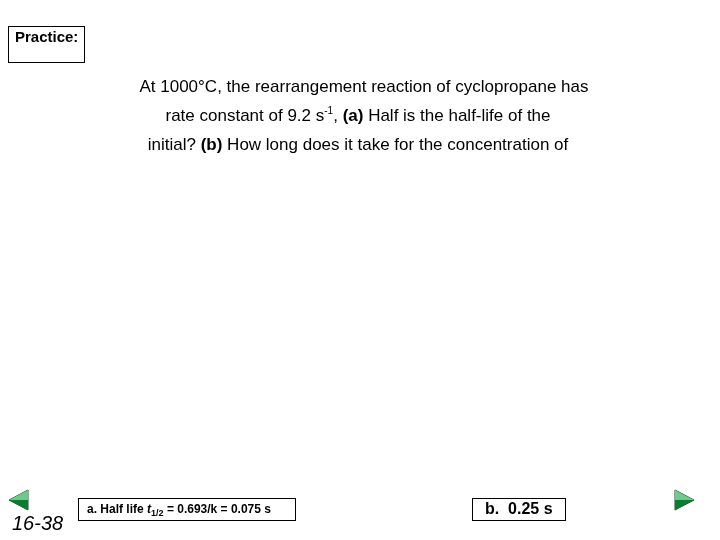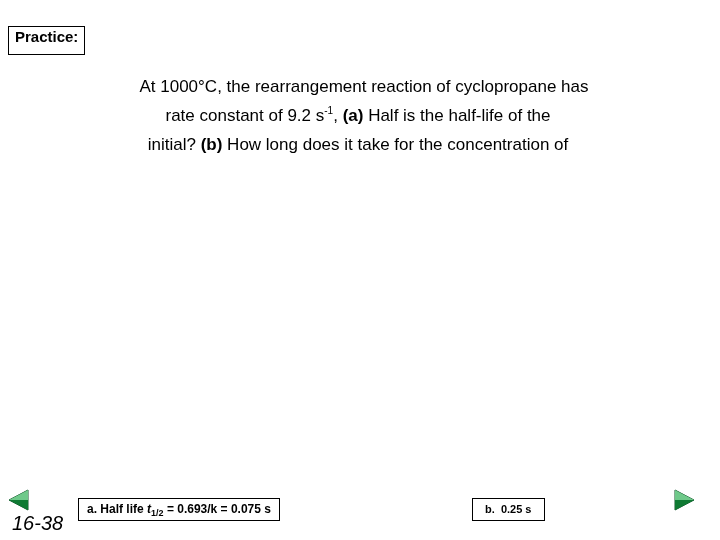--- a/index.html
+++ b/index.html
@@ -22,21 +22,21 @@
     left: 0;
     top: 26px;
     width: 720px;
     height: 30px;
   }
   .practice-box {
     position: absolute;
     left: 8px;
     top: 0px;
     border: 1px solid #000000;
-    padding: 2px 6px 9px 6px;
+    padding: 2px 6px 17px 6px;
     font-size: 15px;
     font-weight: bold;
     line-height: 16px;
     background: #ffffff;
     white-space: nowrap;
   }
   .title-text {
     position: absolute;
     left: 124px;
     top: 2px;
@@ -79,34 +79,34 @@
     font-size: 20px;
     color: #000000;
     white-space: nowrap;
     font-style: italic;
   }
   .answer-a {
     position: absolute;
     left: 78px;
     top: 498px;
     border: 1px solid #000000;
-    padding: 3px 8px 4px 8px;
+    padding: 3px 24px 4px 8px;
     font-size: 12px;
     font-weight: bold;
     line-height: 14px;
     background: #ffffff;
     white-space: nowrap;
   }
   .answer-b {
     position: absolute;
     left: 472px;
     top: 498px;
     border: 1px solid #000000;
     padding: 3px 12px 4px 12px;
-    font-size: 11px;
+    font-size: 16px;
     font-weight: bold;
     line-height: 14px;
     background: #ffffff;
     white-space: nowrap;
   }
   sub {
     font-size: 9px;
     vertical-align: sub;
     line-height: 0;
   }

